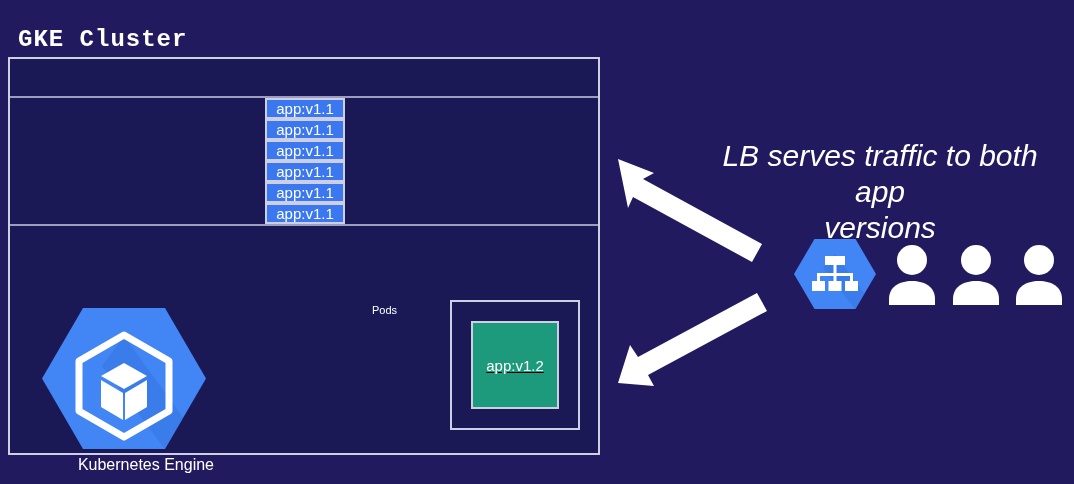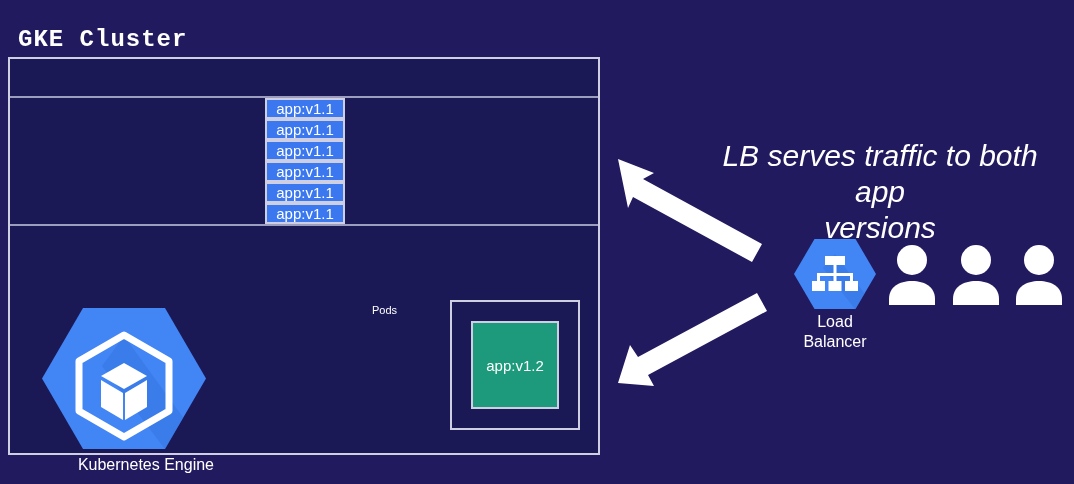--- a/index.html
+++ b/index.html
@@ -119,20 +119,21 @@
     position: absolute;
     left: 440px;
     top: 241px;
     width: 130px;
     height: 130px;
     box-sizing: border-box;
     border: 2px solid #cfcfe4;
     display: flex;
     align-items: center;
     justify-content: center;
+    text-decoration: underline;
   }
   #pod-v2 {
     width: 88px;
     height: 88px;
     box-sizing: border-box;
     background: #1d9a7b;
     border: 2px solid #cfcfe4;
     display: flex;
     align-items: center;
     justify-content: center;
@@ -313,24 +314,20 @@
       <rect x="31" y="18" width="20" height="9" fill="#ffffff"></rect>
       <rect x="39.5" y="27" width="3" height="8" fill="#ffffff"></rect>
       <rect x="23" y="35" width="36" height="3" fill="#ffffff"></rect>
       <rect x="23" y="37" width="3" height="6" fill="#ffffff"></rect>
       <rect x="39.5" y="37" width="3" height="6" fill="#ffffff"></rect>
       <rect x="56" y="37" width="3" height="6" fill="#ffffff"></rect>
       <rect x="18" y="43" width="13" height="10" fill="#ffffff"></rect>
       <rect x="34.5" y="43" width="13" height="10" fill="#ffffff"></rect>
       <rect x="51" y="43" width="13" height="10" fill="#ffffff"></rect>
     </svg>
-    <div id="lb-caption">
-      <div>Load</div>
-      <div>Balancer</div>
-    </div>
   </div>
 
   <div id="users">
     <svg class="user-icon" viewBox="0 0 48 62">
       <circle cx="24" cy="17" r="15" fill="#ffffff"></circle>
       <path d="M1,62 L1,56 C1,44 11,38 24,38 C37,38 47,44 47,56 L47,62 Z" fill="#ffffff"></path>
     </svg>
     <svg class="user-icon" viewBox="0 0 48 62">
       <circle cx="24" cy="17" r="15" fill="#ffffff"></circle>
       <path d="M1,62 L1,56 C1,44 11,38 24,38 C37,38 47,44 47,56 L47,62 Z" fill="#ffffff"></path>

